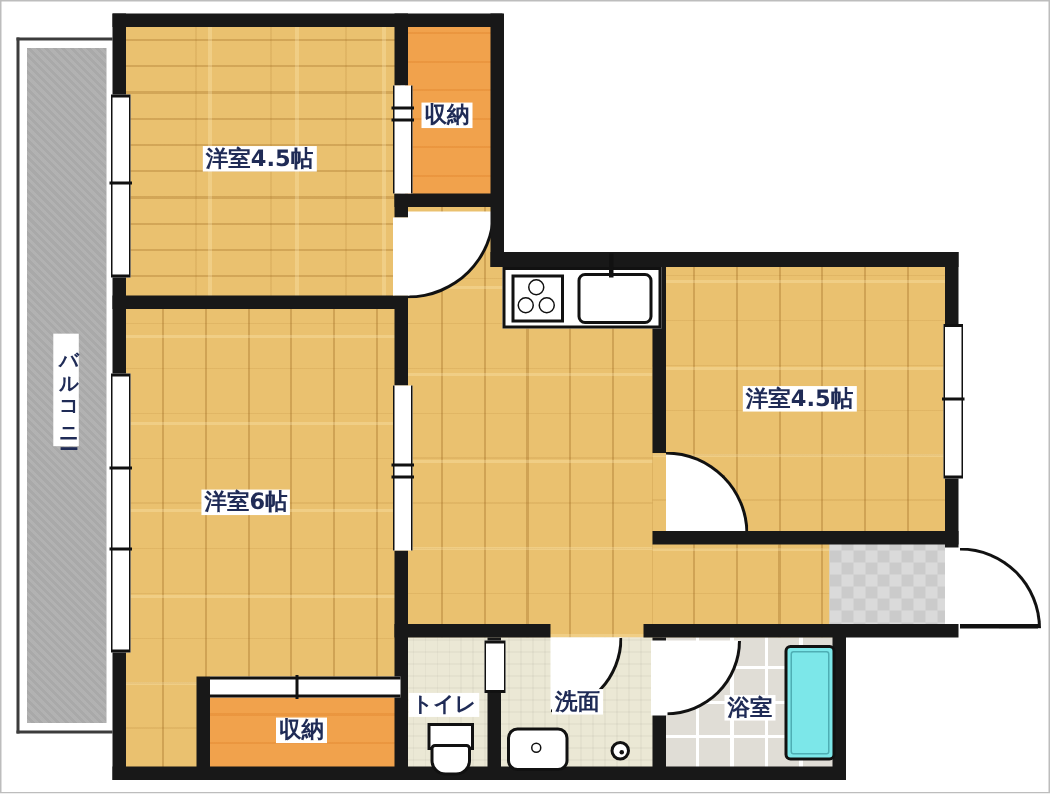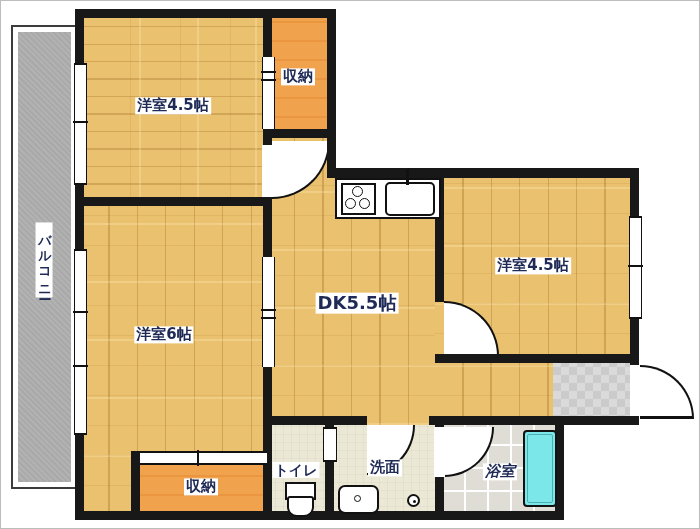--- a/index.html
+++ b/index.html
@@ -134,21 +134,20 @@
     <i class="abs" style="position:absolute;left:3.5px;top:3.5px;width:3px;height:3px;background:#111;border-radius:50%;"></i>
   </div>
 
   <div class="abs" style="left:522px;top:429px;width:34px;height:77px;background:#7ce7e9;border:2.5px solid #111;border-radius:4px;">
     <i class="abs" style="position:absolute;left:2px;top:2px;right:2px;bottom:2px;border:1.5px solid rgba(10,90,100,.4);border-radius:2px;"></i>
   </div>
 
   <div class="lbl" style="left:172px;top:105px;">洋室4.5帖</div>
   <div class="lbl" style="left:297px;top:76px;">収納</div>
   <div class="lbl" style="left:532px;top:265px;">洋室4.5帖</div>
-  <div class="lbl" style="left:356px;top:302px;font-size:18px;">DK5.5帖</div>
   <div class="lbl" style="left:163px;top:334px;">洋室6帖</div>
   <div class="lbl" style="left:200px;top:486px;">収納</div>
   <div class="lbl" style="left:295px;top:469px;font-size:14px;">トイレ</div>
   <div class="lbl" style="left:384px;top:467px;">洗面</div>
-  <div class="lbl" style="left:499px;top:471px;font-style:italic;">浴室</div>
+  <div class="lbl" style="left:499px;top:471px;">浴室</div>
   <div class="lbl lblv" style="left:43px;top:259px;">バルコニー</div>
 
 </div>
 
 </body></html>

